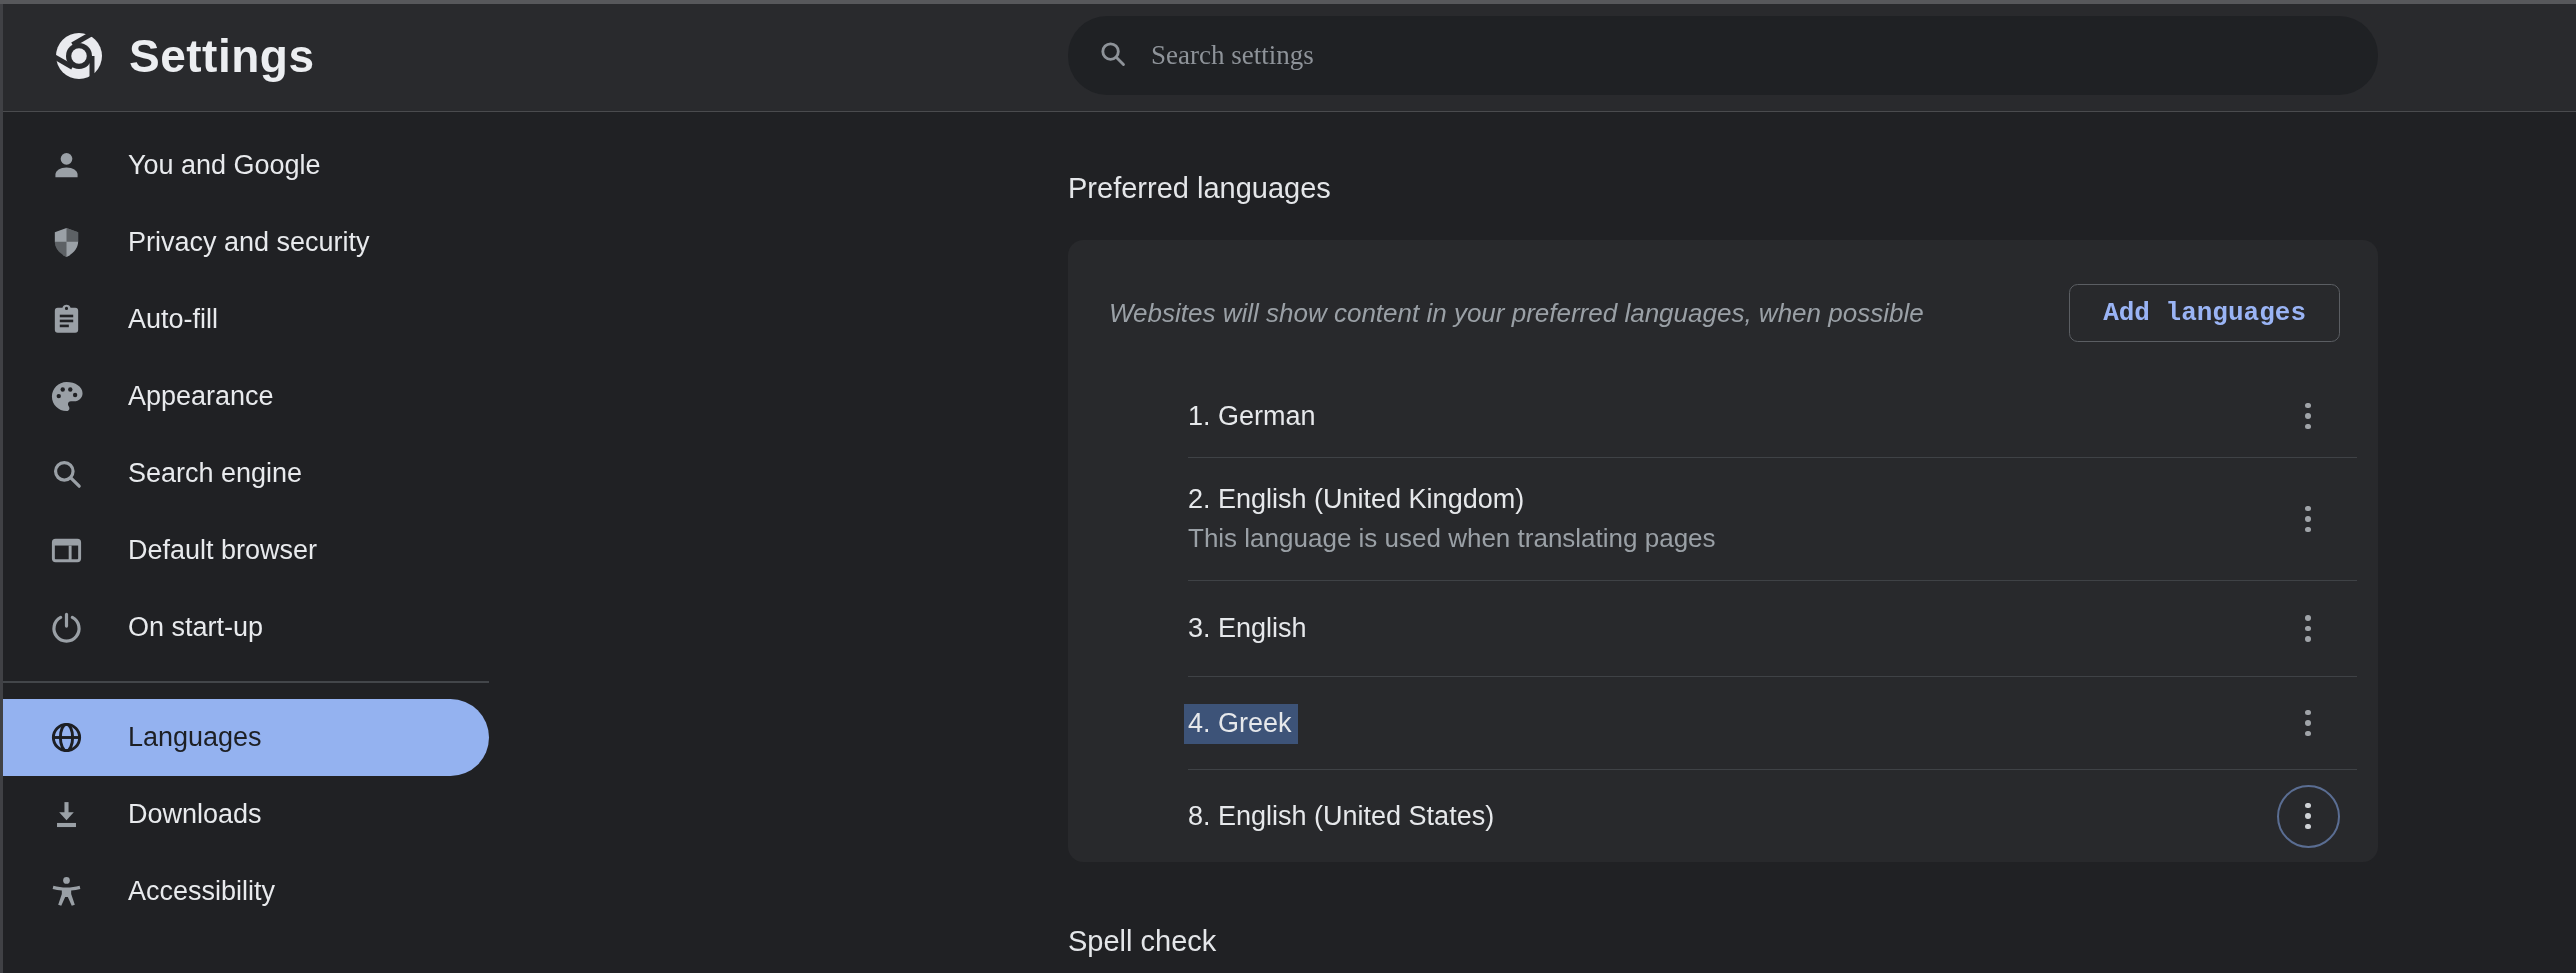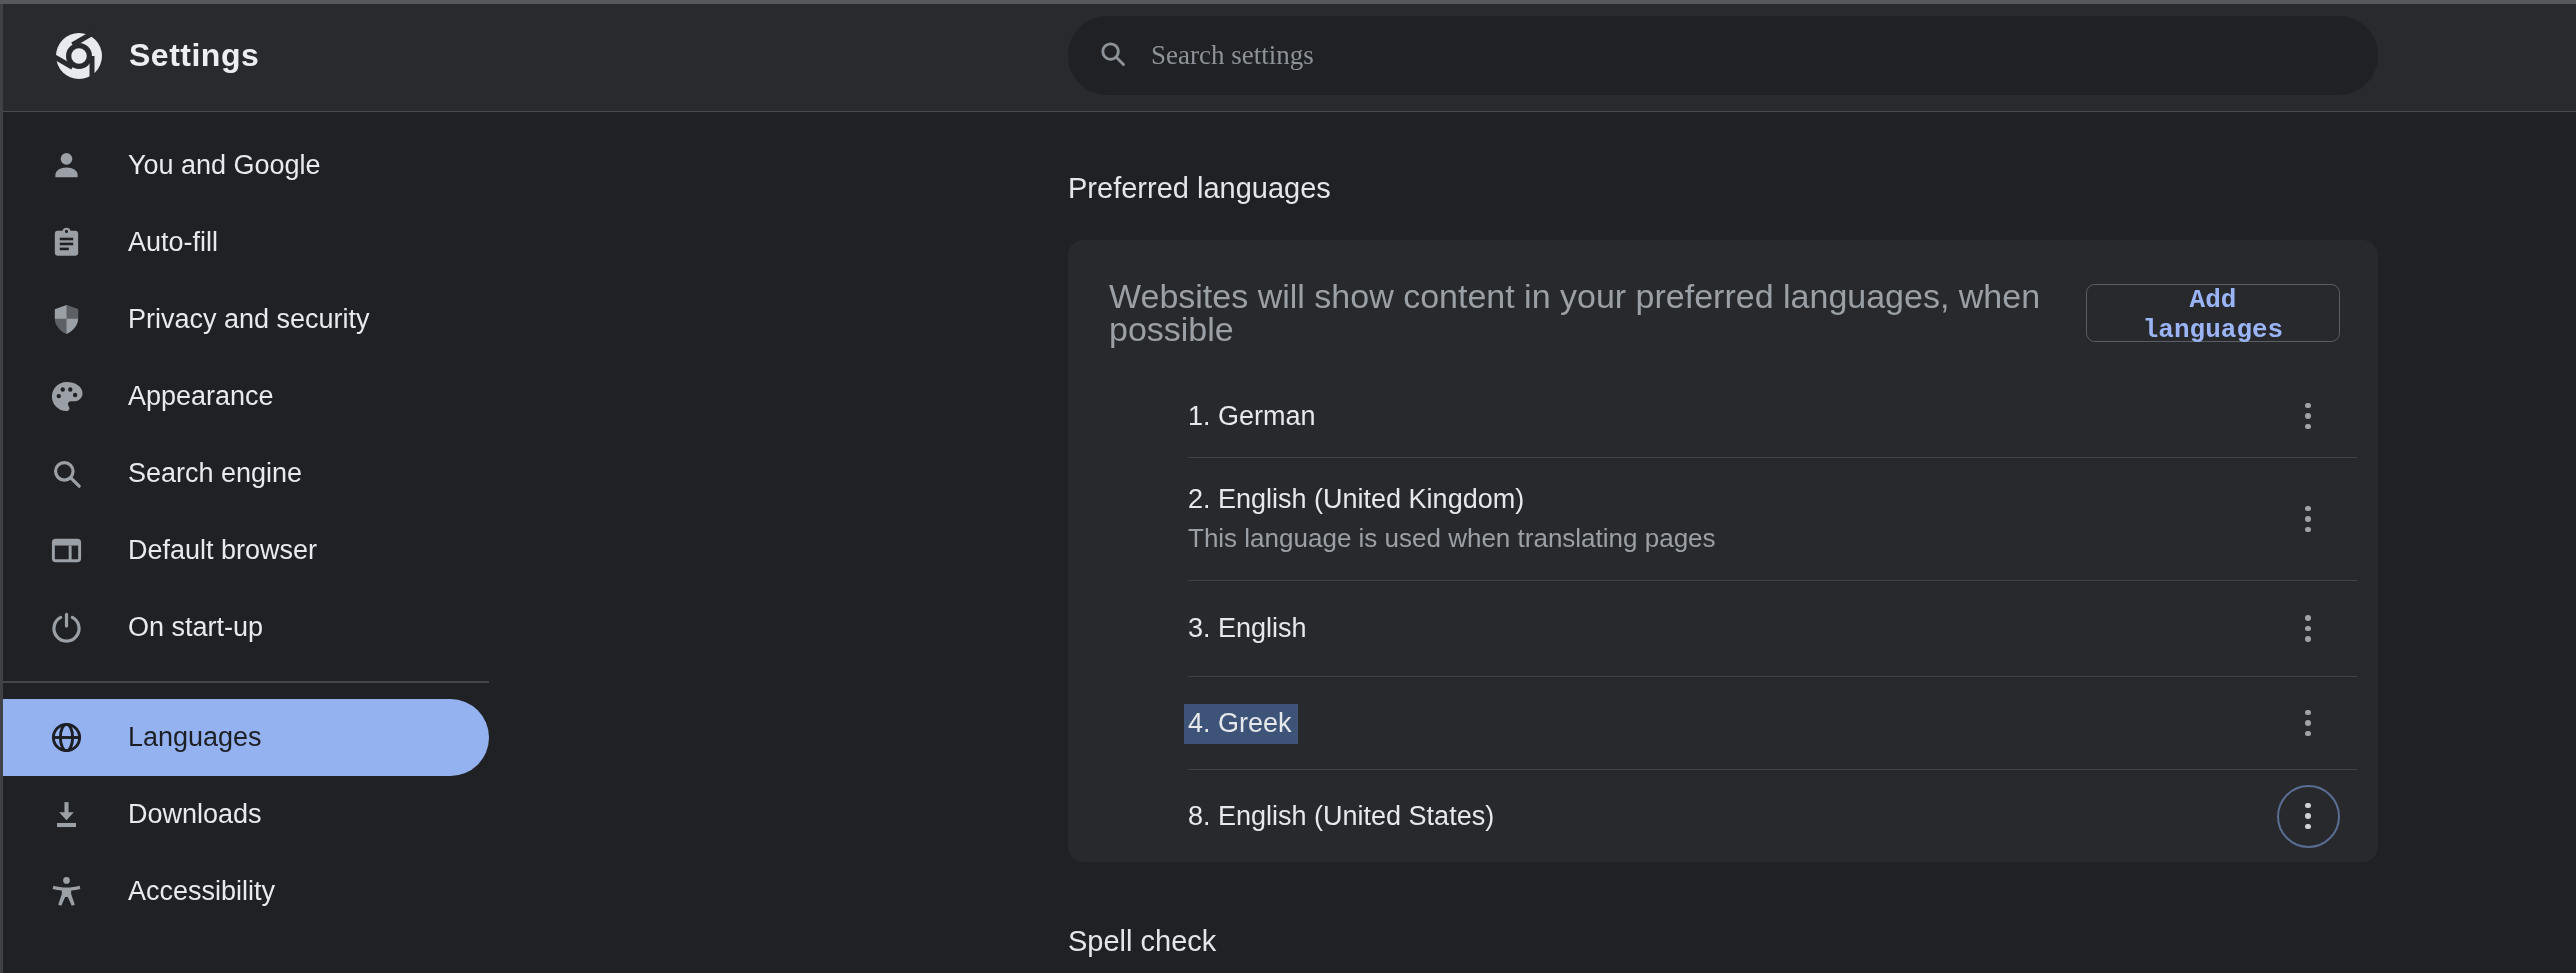--- a/index.html
+++ b/index.html
@@ -16,21 +16,21 @@
 
   
   .topbar {
     position:absolute; top:0; left:0; width:2576px; height:112px;
     background:var(--toolbar-bg,#292a2d);
     border-bottom:1.9px solid #4a4b4e;
     display:flex; align-items:center;
   }
   .brand { display:flex; align-items:center; padding-left:54px; gap:25px; }
   .brand svg { display:block; }
-  .app-title { font-size:32px; font-weight:700; color:#eceef1; letter-spacing:0.5px; }
+  .app-title { font-size:46px; font-weight:700; color:#eceef1; letter-spacing:0.5px; }
 
   .searchbar {
     position:absolute; left:1068px; top:16.4px; width:1310px; height:79px;
     background:#1f2124; border-radius:39px;
     display:flex; align-items:center; padding:0 29px; gap:23px;
   }
   .searchbar svg { flex:0 0 auto; }
   .search-input {
     flex:1; background:transparent; border:none; outline:none;
     font-family:Liberation Serif, serif; font-size:27px; color:#e8eaed;
@@ -61,21 +61,21 @@
     color:#e4e6e9; line-height:35px;
   }
   .card {
     margin-top:34px; width:1310px; height:622px;
     background:var(--card-bg,#28292c); border-radius:15.4px;
   }
   .card-header {
     height:135px; display:flex; align-items:center; justify-content:space-between;
     padding:11.5px 38px 0 41px;
   }
-  .card-desc { font-size:34px; color:var(--muted,#9aa0a6); line-height:33px; }
+  .card-desc { font-size:26px; color:var(--muted,#9aa0a6); line-height:33px;font-style:italic; }
   .add-btn {
     height:58px; padding:0 33px; background:transparent;
     border:1.9px solid #5b5e63; border-radius:8.7px;
     color:var(--accent-text,#9ab4f5); font-family:Liberation Mono, monospace;
     font-size:26px; font-weight:700; cursor:pointer;
   }
 
   .rows { margin-left:120px; width:1169px; }
   .lang-row {
     display:flex; align-items:center; justify-content:space-between;
@@ -150,38 +150,38 @@
           <svg viewBox="0 0 24 24" fill="currentColor">
             <circle cx="12" cy="7.4" r="4"></circle>
             <path d="M12 13.4c-4.3 0-7.6 2.2-7.6 4.9V20h15.2v-1.7c0-2.7-3.3-4.9-7.6-4.9z"></path>
           </svg>
         </span>
         <span class="side-label">You and Google</span>
       </div>
       <div class="side-item">
         <span class="side-icon">
           <svg viewBox="0 0 24 24">
+            <path fill="currentColor" d="M12 2l8 3v6.2c0 4.8-3.4 8.6-8 10.8-4.6-2.2-8-6-8-10.8V5z"></path>
+            <path fill="#202124" opacity="0.5" d="M12 2l8 3v6.5H12zM12 11.5H4c.1 4.6 3.4 8.3 8 10.5z"></path>
+          </svg>
+        </span>
+        <span class="side-label">Privacy and security</span>
+      </div>
+      <div class="side-item">
+        <span class="side-icon">
+          <svg viewBox="0 0 24 24">
             <path fill="currentColor" d="M18 4h-3.2A2.9 2.9 0 0 0 12 1.9 2.9 2.9 0 0 0 9.2 4H6a2 2 0 0 0-2 2v13.1a2 2 0 0 0 2 2h12a2 2 0 0 0 2-2V6a2 2 0 0 0-2-2zm-6-.7a1.1 1.1 0 1 1 0 2.2 1.1 1.1 0 0 1 0-2.2z"></path>
             <g stroke="#202124" stroke-width="1.8">
               <line x1="7.4" y1="9.6" x2="16.6" y2="9.6"></line>
               <line x1="7.4" y1="13" x2="16.6" y2="13"></line>
               <line x1="7.4" y1="16.4" x2="13.6" y2="16.4"></line>
             </g>
           </svg>
         </span>
         <span class="side-label">Auto-fill</span>
-      </div>
-      <div class="side-item">
-        <span class="side-icon">
-          <svg viewBox="0 0 24 24">
-            <path fill="currentColor" d="M12 2l8 3v6.2c0 4.8-3.4 8.6-8 10.8-4.6-2.2-8-6-8-10.8V5z"></path>
-            <path fill="#202124" opacity="0.5" d="M12 2l8 3v6.5H12zM12 11.5H4c.1 4.6 3.4 8.3 8 10.5z"></path>
-          </svg>
-        </span>
-        <span class="side-label">Privacy and security</span>
       </div>
       <div class="side-item">
         <span class="side-icon">
           <svg viewBox="0 0 24 24">
             <path fill="currentColor" d="M12 2C6.5 2 2 6.5 2 12s4.5 10 10 10c1.2 0 2-.9 2-2 0-.5-.2-1-.5-1.4-.3-.4-.5-.8-.5-1.3 0-1.1.9-2 2-2h2.3c3.1 0 5.7-2.5 5.7-5.6C23 5.2 18.1 2 12 2z"></path>
             <g fill="#202124">
               <circle cx="6.7" cy="11.7" r="1.5"></circle>
               <circle cx="9.4" cy="7.2" r="1.5"></circle>
               <circle cx="14.6" cy="7.2" r="1.5"></circle>
               <circle cx="17.9" cy="11" r="1.5"></circle>

